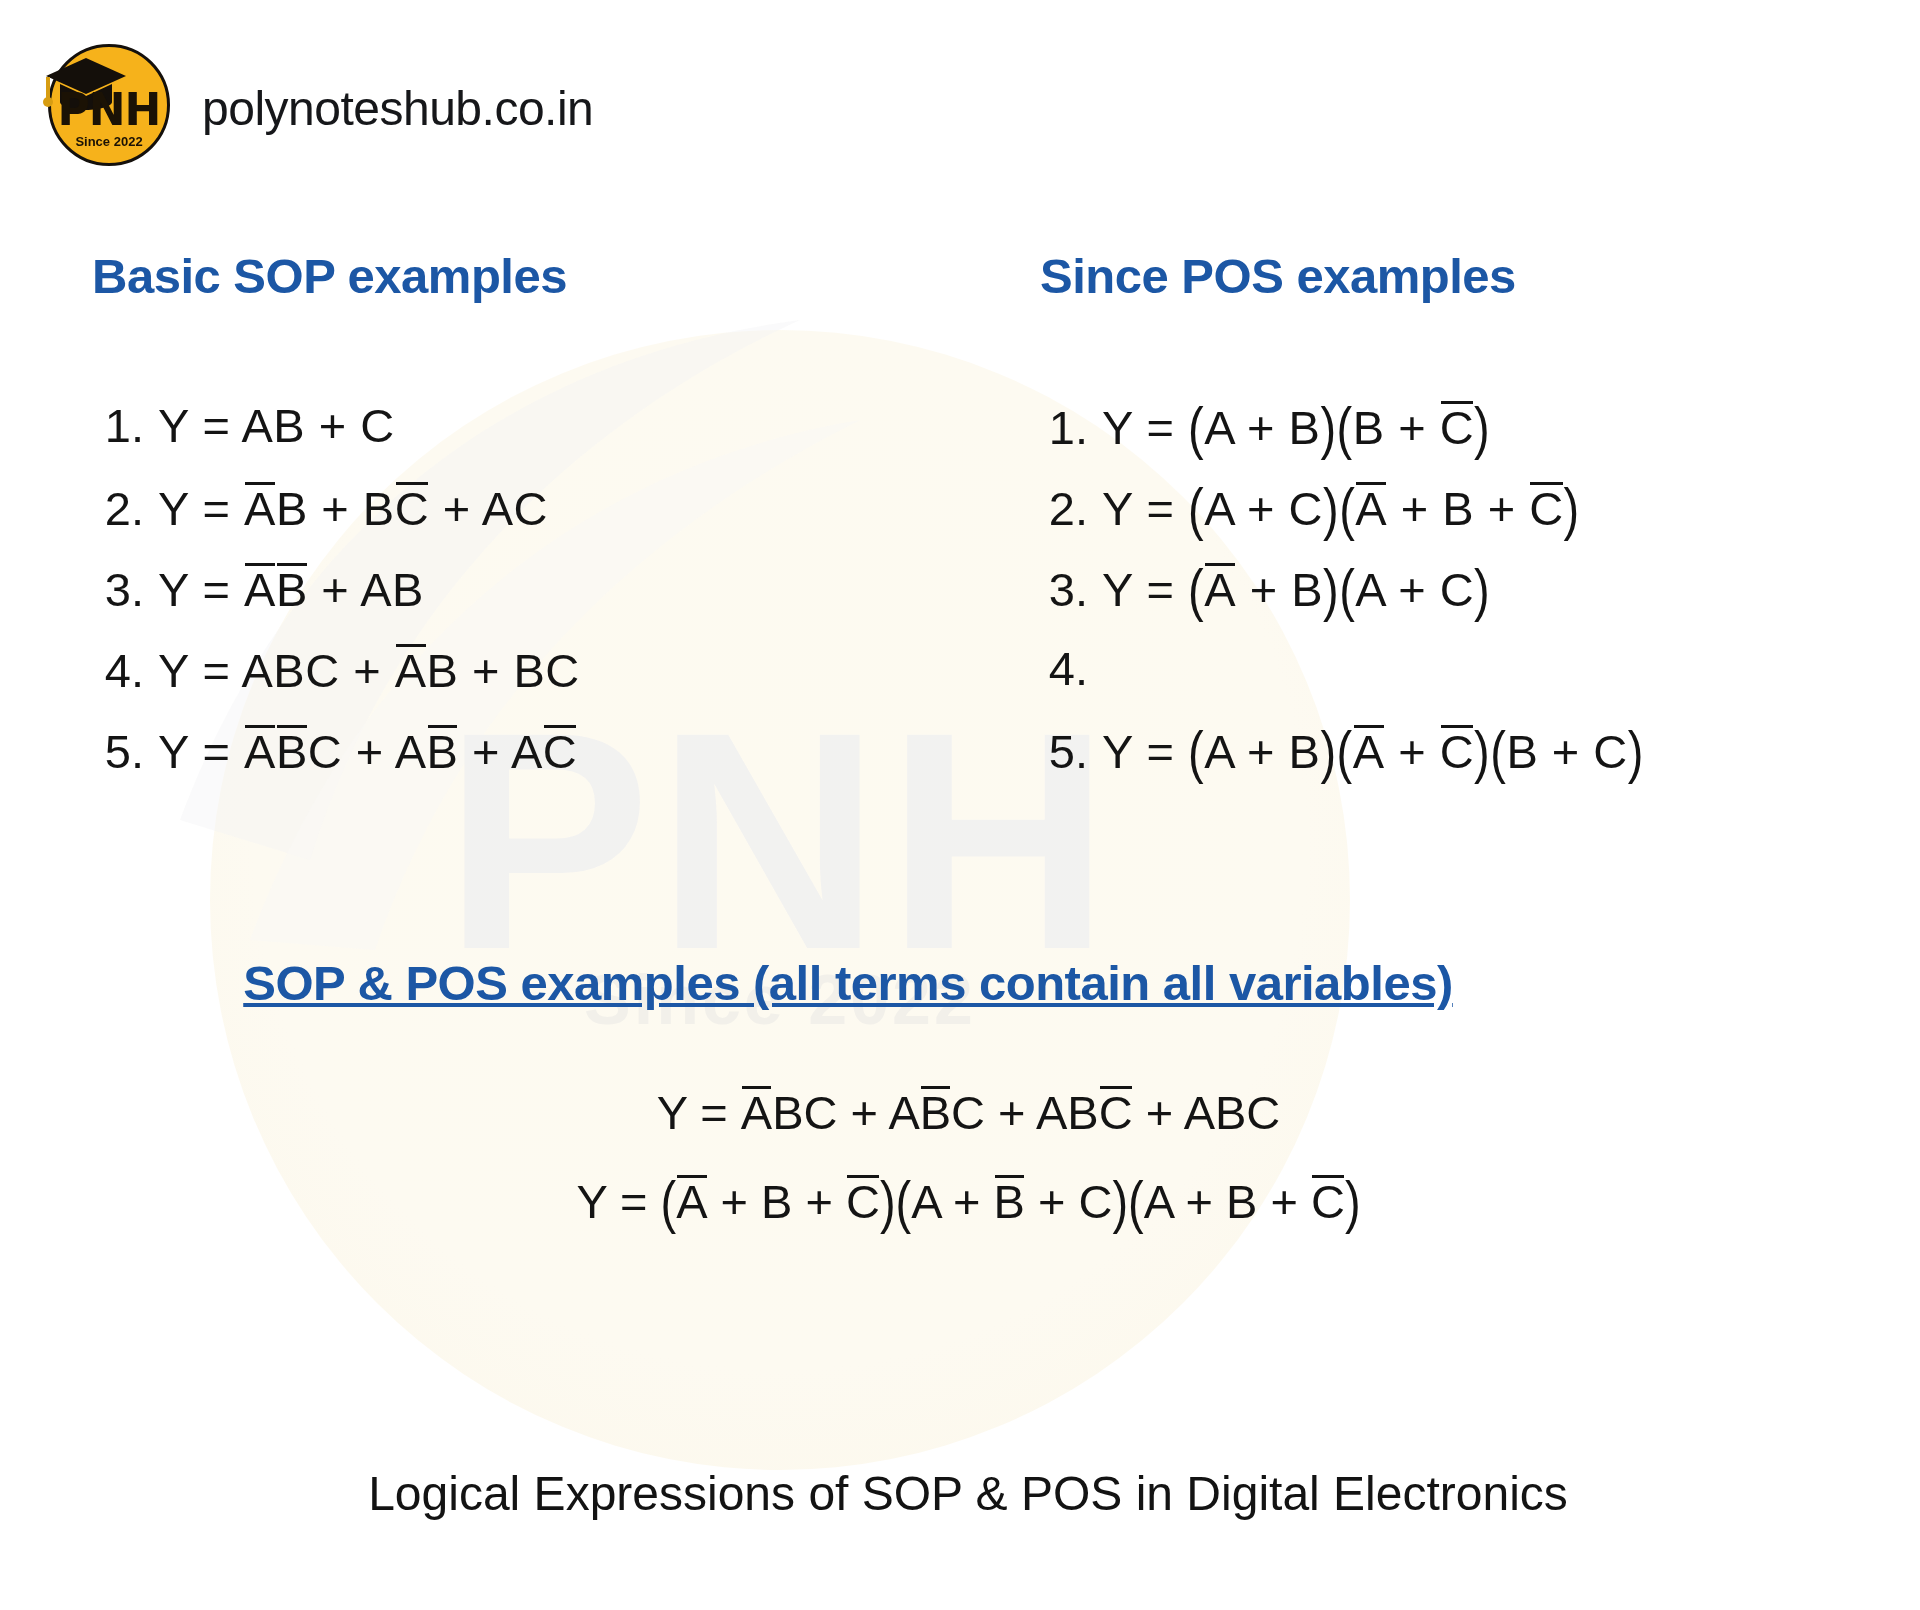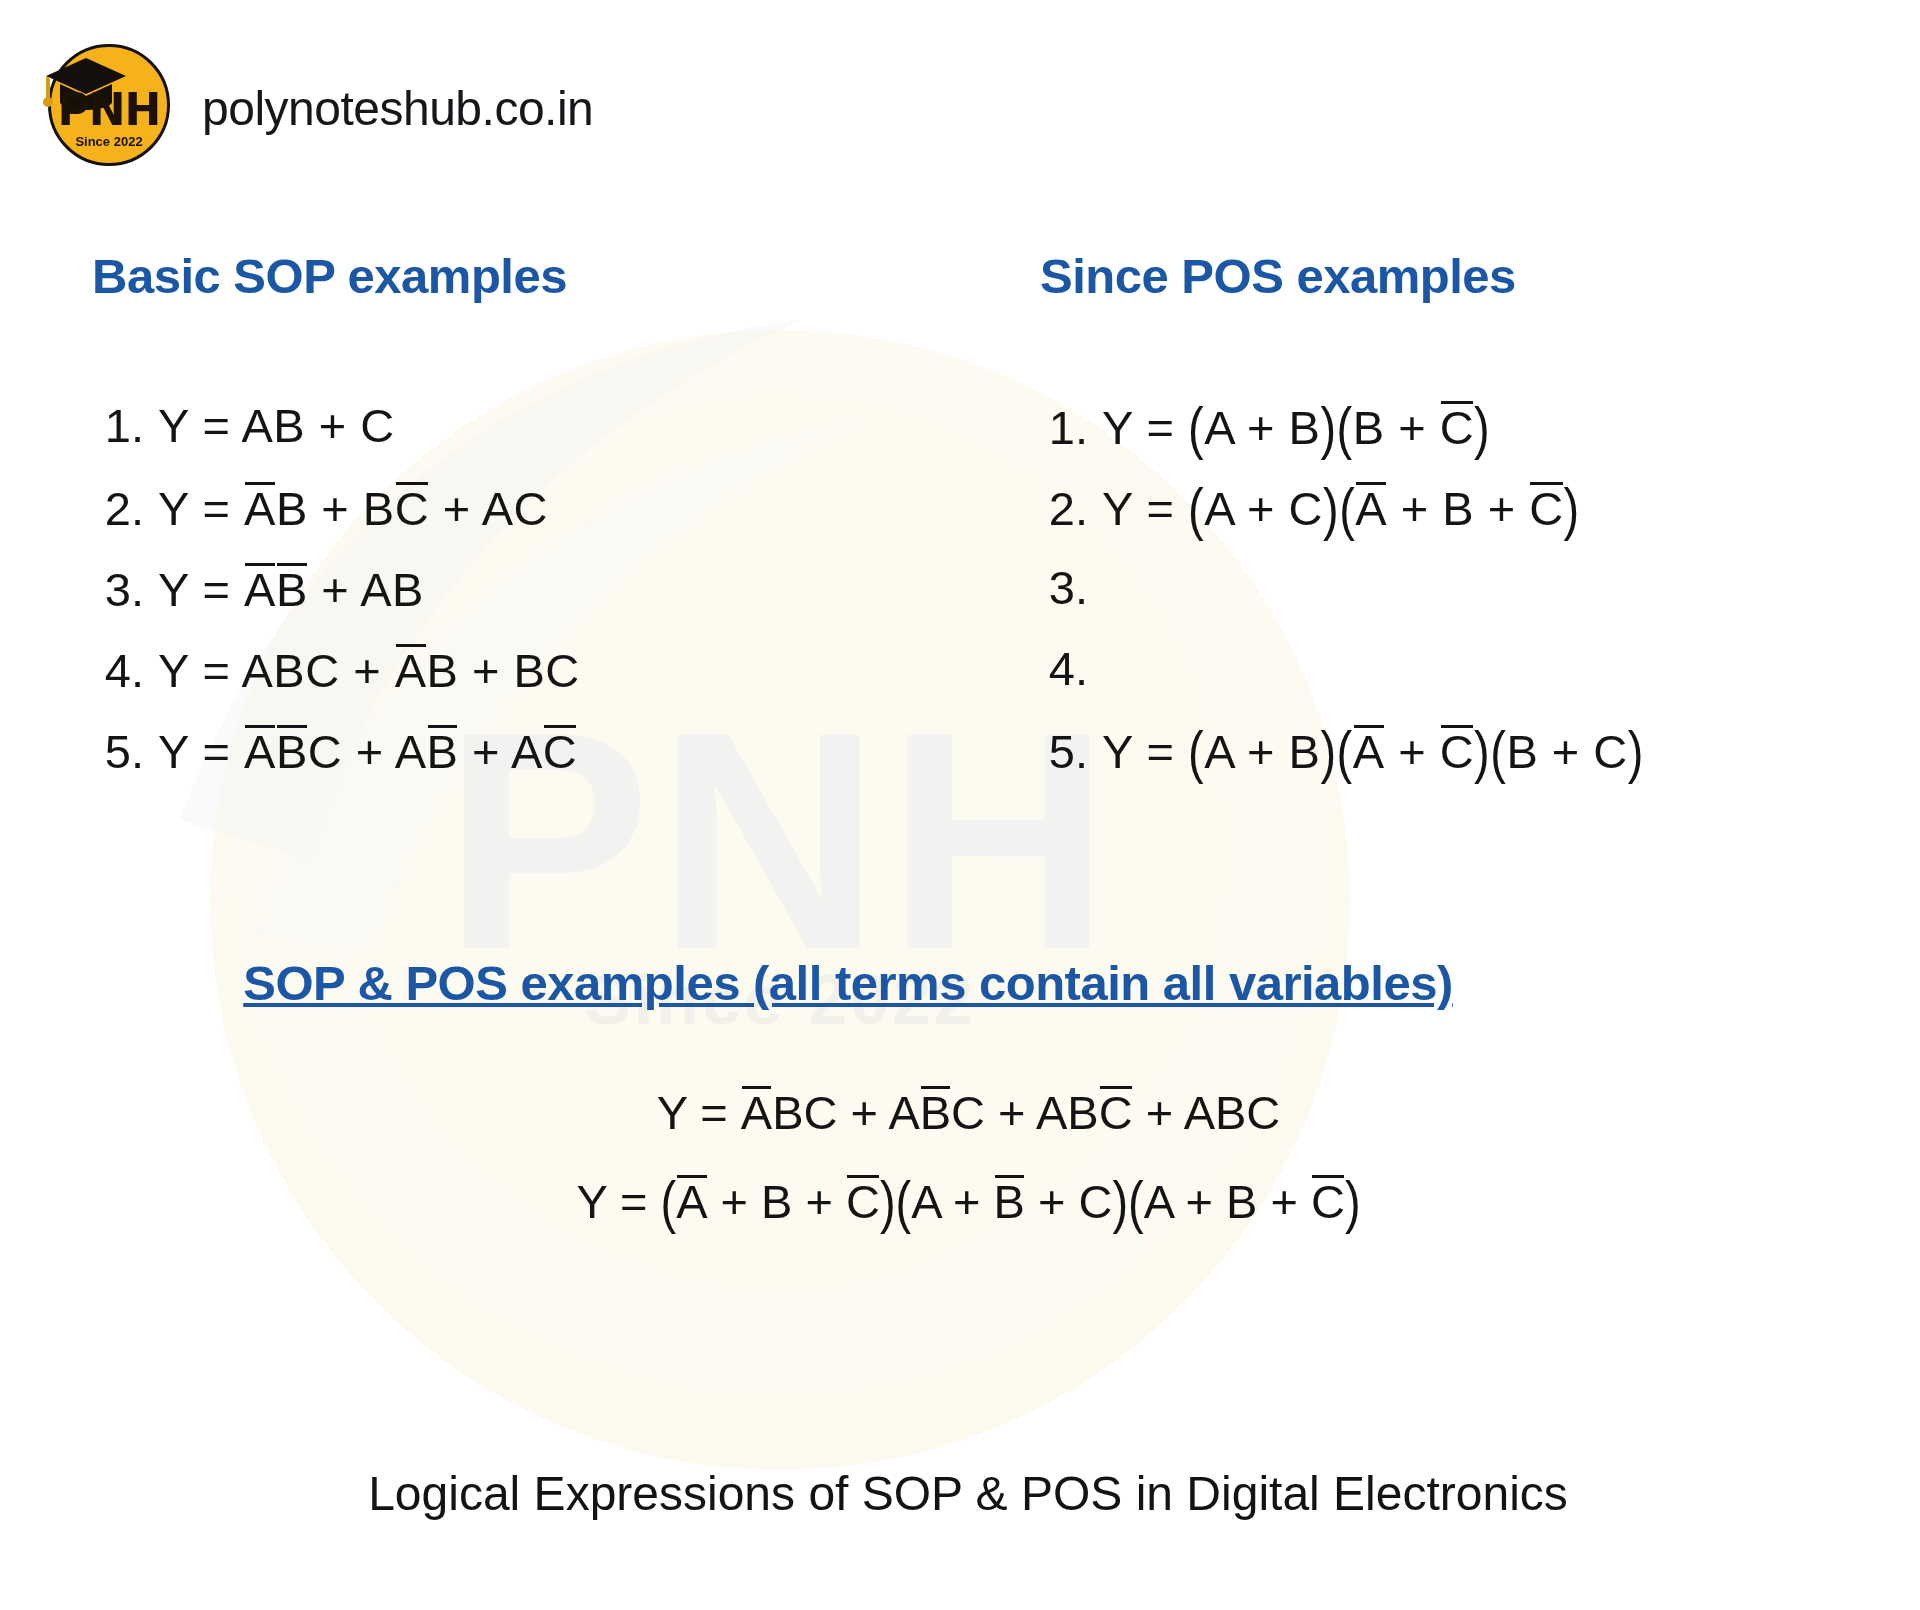--- a/index.html
+++ b/index.html
@@ -238,20 +238,21 @@
     <li class="expr-item">
       <span class="expr-num">1.</span>
       <span class="expr-body">Y = <span class="paren">(</span>A + B<span class="paren">)</span><span class="paren">(</span>B + <span class="ovl">C</span><span class="paren">)</span></span>
     </li>
     <li class="expr-item">
       <span class="expr-num">2.</span>
       <span class="expr-body">Y = <span class="paren">(</span>A + C<span class="paren">)</span><span class="paren">(</span><span class="ovl">A</span> + B + <span class="ovl">C</span><span class="paren">)</span></span>
     </li>
     <li class="expr-item">
       <span class="expr-num">3.</span>
+      <span class="expr-body">Y = <span class="paren">(</span><span class="ovl">A</span> + B<span class="paren">)</span><span class="paren">(</span>A + C<span class="paren">)</span></span>
     </li>
     <li class="expr-item">
       <span class="expr-num">4.</span>
     </li>
     <li class="expr-item">
       <span class="expr-num">5.</span>
       <span class="expr-body">Y = <span class="paren">(</span>A + B<span class="paren">)</span><span class="paren">(</span><span class="ovl">A</span> + <span class="ovl">C</span><span class="paren">)</span><span class="paren">(</span>B + C<span class="paren">)</span></span>
     </li>
   </ul>
 

